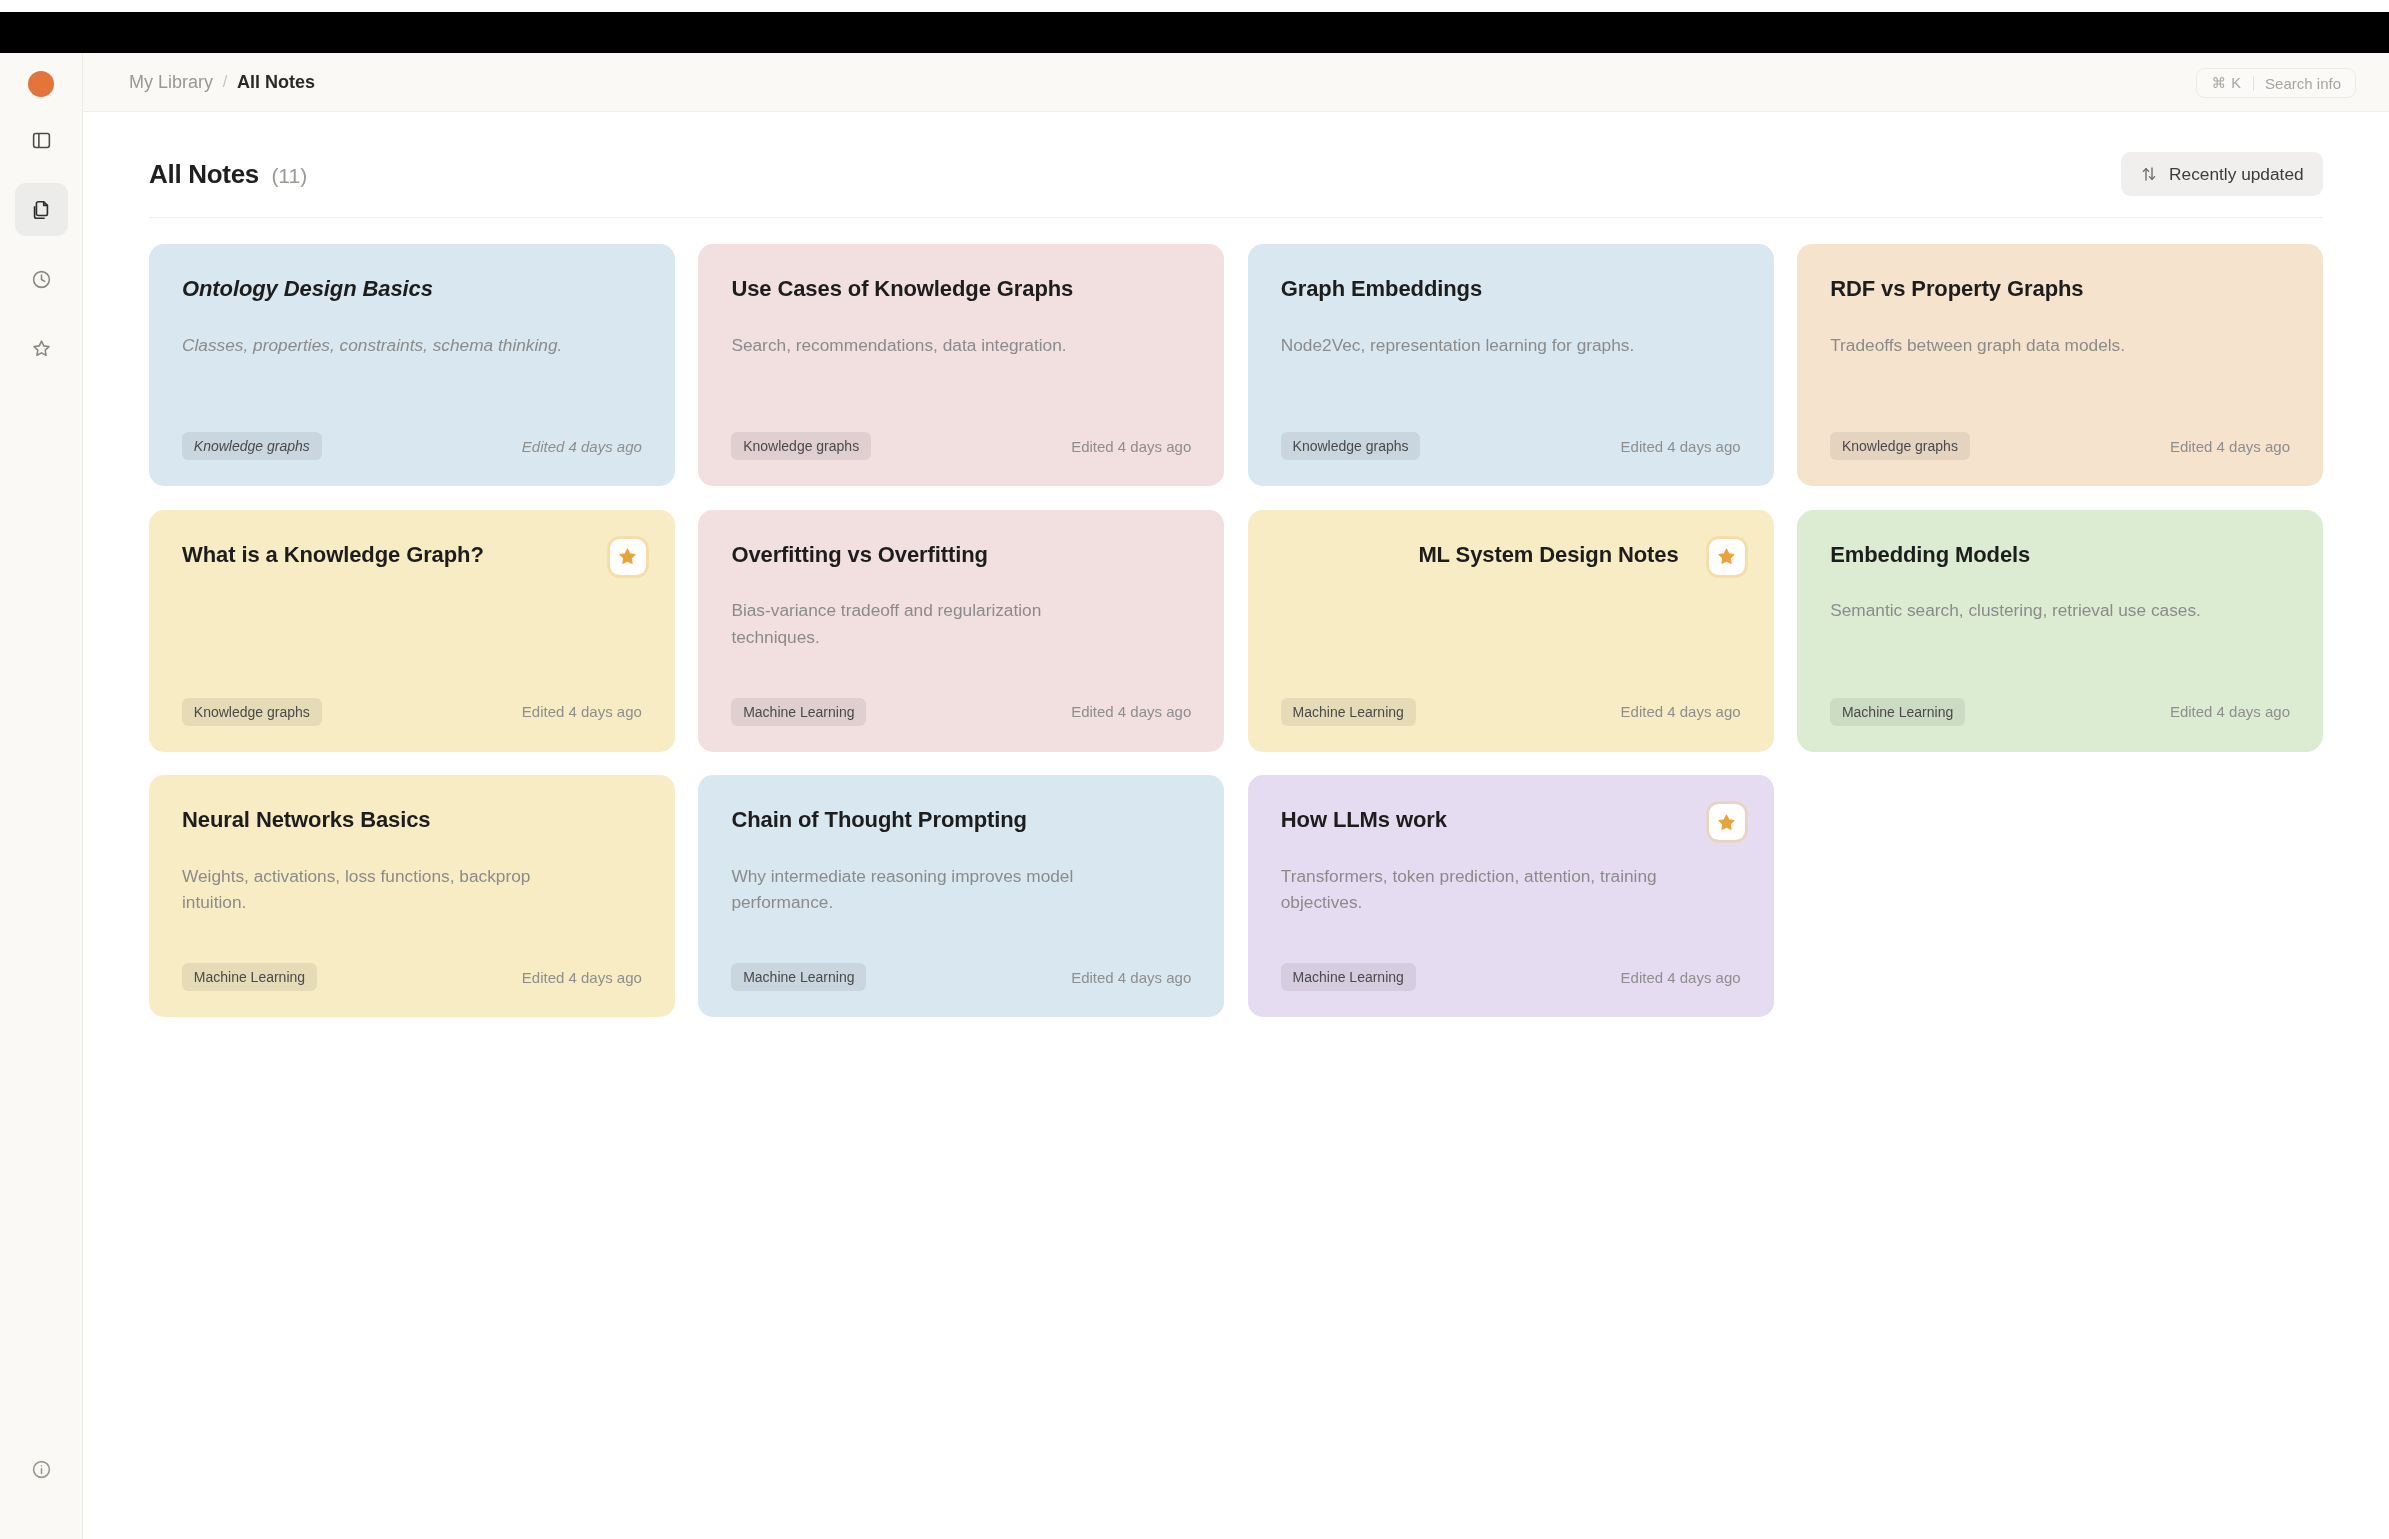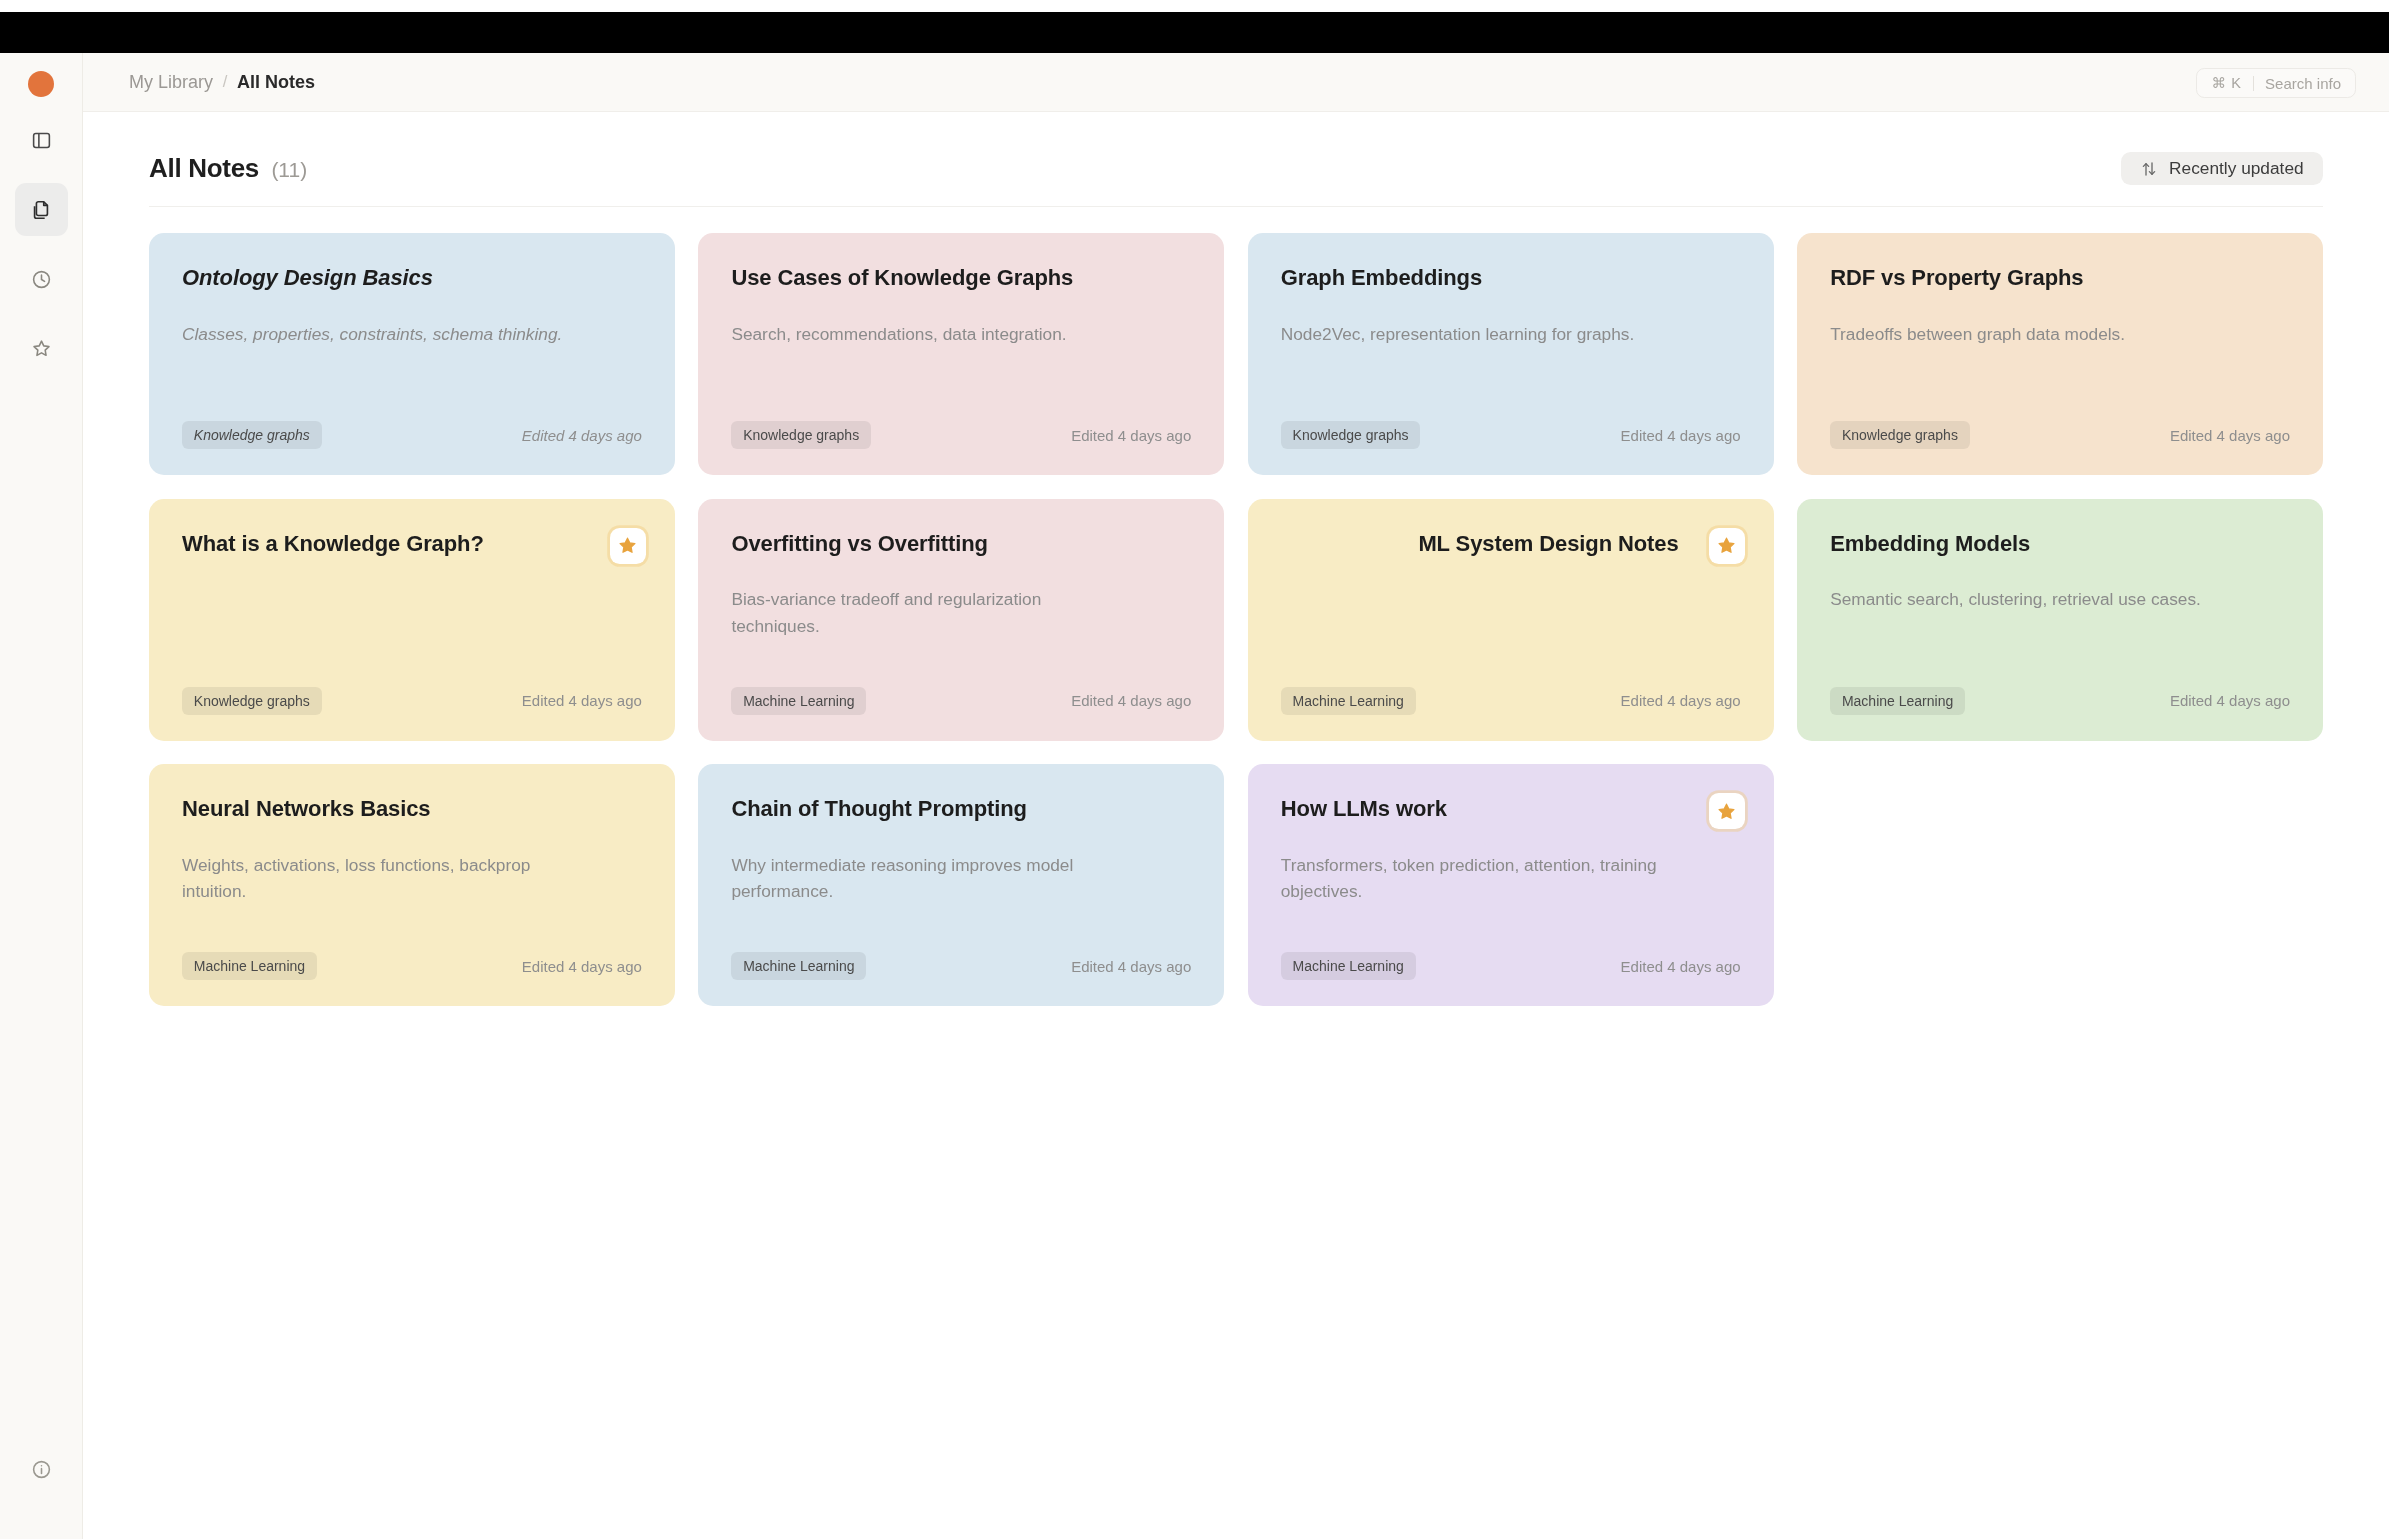--- a/index.html
+++ b/index.html
@@ -75,21 +75,21 @@
   .page-head {
     margin: 0 66px; padding-top: 39px;
     display: flex; align-items: center; justify-content: space-between;
   }
   .page-title-wrap { display: flex; align-items: baseline; gap: 12.4px; }
   .page-title { font-size: 26px; font-weight: 700; color: #1f1f1f; letter-spacing: -0.3px; }
   .page-count { font-size: 21px; color: #9d9a95; }
 
   .sort-btn {
     display: flex; align-items: center; gap: 11px;
-    height: 33px; padding: 0 19.4px;
+    height: 44px; padding: 0 19.4px;
     background: #f0efed; border: none; border-radius: 9.7px;
     font-size: 17.3px; color: #3c3c3c; cursor: pointer;
     font-family: "Liberation Sans", sans-serif;
   }
   .sort-btn svg { display: block; }
 
   .head-rule {
     margin: 21px 66px 0 66px; height: 1.4px; background: #f0efec;
   }
 
@@ -298,21 +298,21 @@
                 <path d="M12 3.6l2.6 5.4 5.9.8-4.3 4.1 1 5.9-5.2-2.8-5.2 2.8 1-5.9L3.5 9.8l5.9-.8z"></path>
               </svg>
             </span>
           </div>
           <div class="card-title">ML System Design Notes</div>
           <div class="card-foot">
             <span class="chip">Machine Learning</span>
             <span class="edited">Edited 4 days ago</span>
           </div>
         </div>
-        <div class="card" style="background: rgb(220, 236, 211);">
+        <div class="card" style="background: rgb(220, 236, 211); border-radius: 17px;">
           <div class="card-title">Embedding Models</div>
           <div class="card-desc">Semantic search, clustering, retrieval use cases.</div>
           <div class="card-foot">
             <span class="chip">Machine Learning</span>
             <span class="edited">Edited 4 days ago</span>
           </div>
         </div>
         <div class="card" style="background: rgb(248, 236, 197);">
           <div class="card-title">Neural Networks Basics</div>
           <div class="card-desc">Weights, activations, loss functions, backprop intuition.</div>

